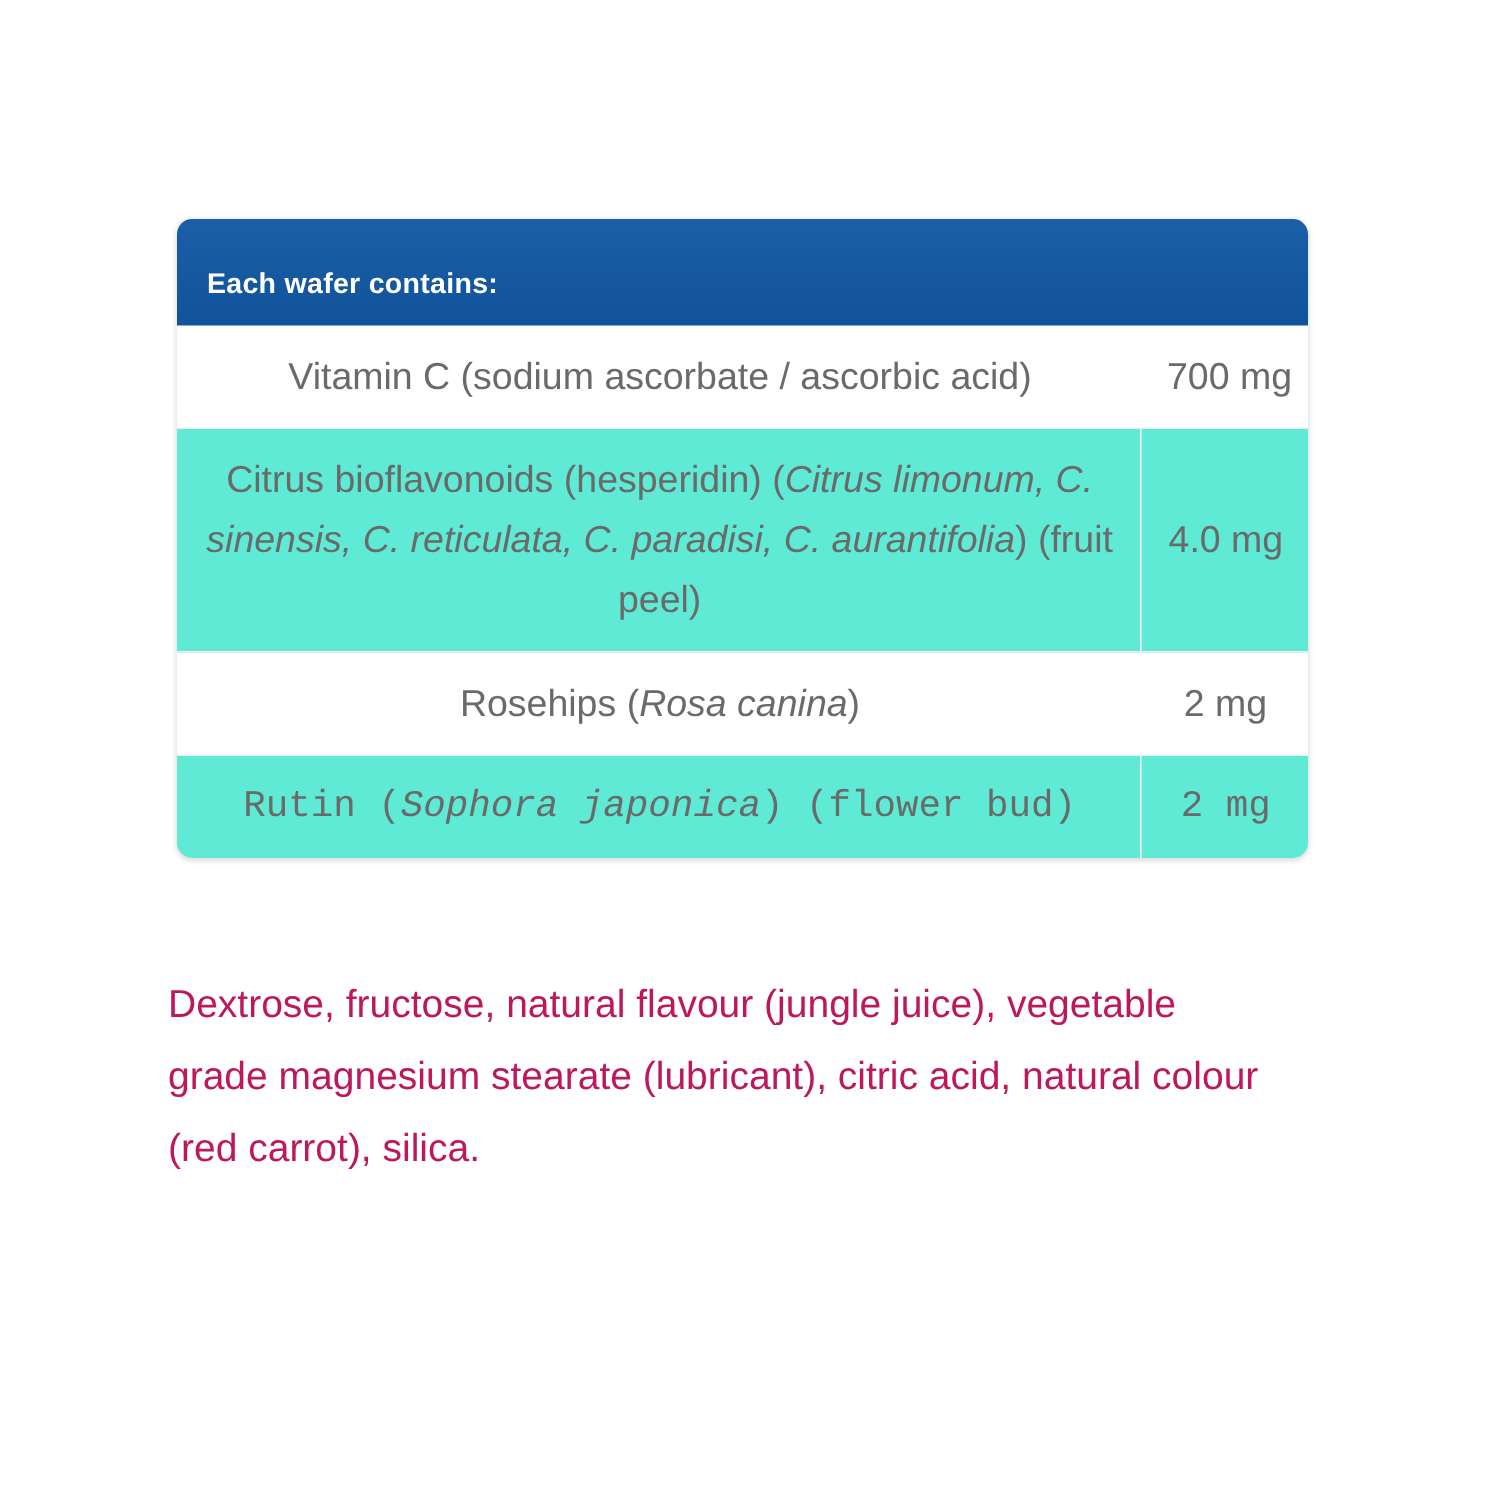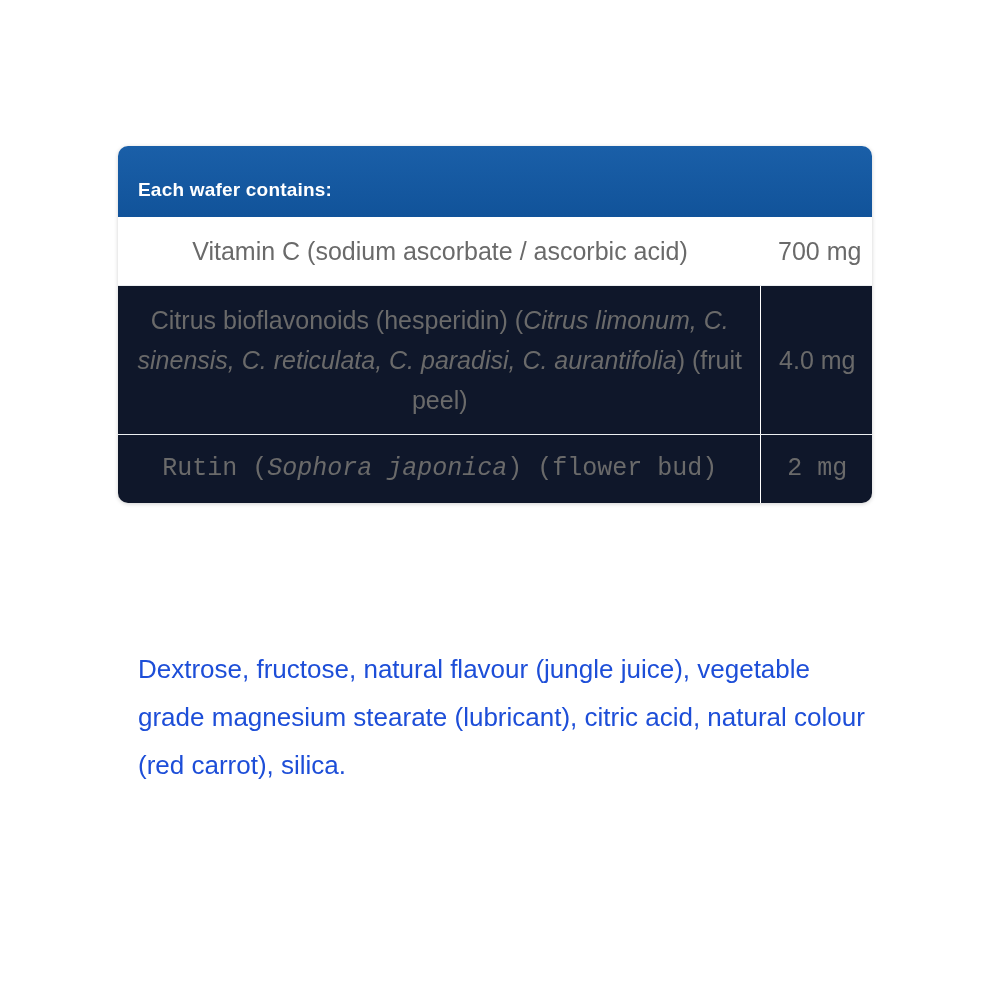--- a/index.html
+++ b/index.html
@@ -63,33 +63,33 @@
     width: 608px;
   }
 
   td.amount {
     text-align: right;
     white-space: nowrap;
     padding-right: 22px;
   }
 
   tr.shaded td {
-    background: #0f172a;
+    background: #5eead4;
   }
 
   tr.shaded td.name {
     border-right: 1px solid #ffffff;
   }
 
   .footnote {
     position: absolute;
-    left: 138px;
+    left: 112px;
     top: 645px;
     width: 740px;
-    color: #1d4ed8;
+    color: #be185d;
     font-size: 26px;
     line-height: 1.85;
   }
 
   em {
     font-style: italic;
   }
 </style>
 </head>
 <body>
@@ -108,20 +108,26 @@
           <td class="amount">700 mg</td>
         </tr>
 
         <tr class="shaded">
           <td class="name">
             <span><span>Citrus bioflavonoids (hesperidin) (</span><em>Citrus limonum, C. sinensis, C. reticulata, C. paradisi, C. aurantifolia</em><span>) (fruit peel)</span></span>
           </td>
           <td class="amount">4.0 mg</td>
         </tr>
 
+        <tr>
+          <td class="name">
+            <span><span>Rosehips (</span><em>Rosa canina</em><span>)</span></span>
+          </td>
+          <td class="amount">2 mg</td>
+        </tr>
 
         <tr class="shaded">
           <td class="name">
             <span><span>Rutin (</span><em>Sophora japonica</em><span>) (flower bud)</span></span>
           </td>
           <td class="amount">2 mg</td>
         </tr>
       </tbody>
     </table>
   </div>

